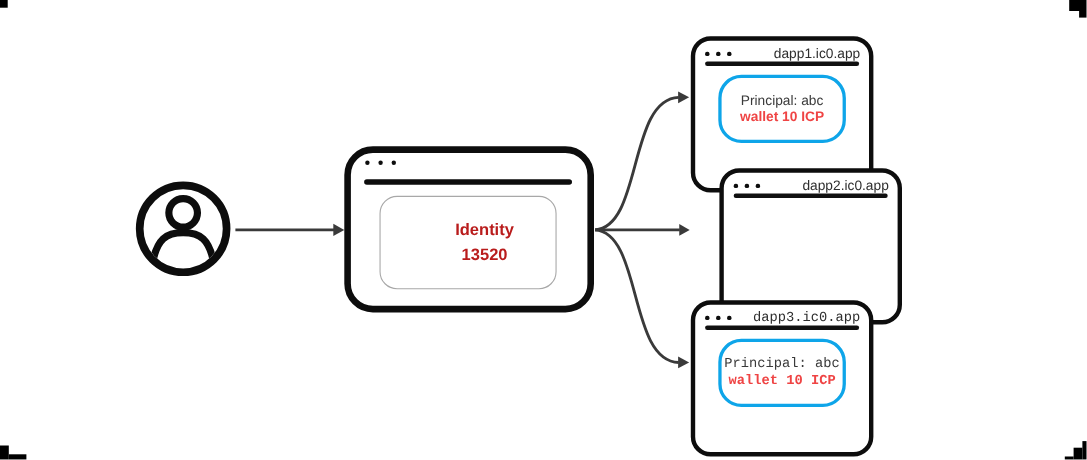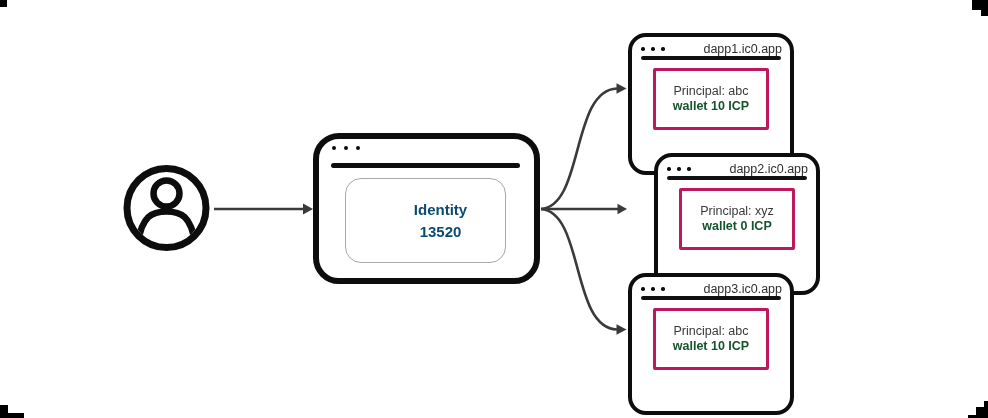--- a/index.html
+++ b/index.html
@@ -26,53 +26,53 @@
   .id-dots { position: absolute; left: 13px; top: 7px; display: flex; gap: 8px; }
   .id-dots .dot { width: 4px; height: 4px; border-radius: 50%; background: #0d0d0d; }
   .id-titlebar-line {
     position: absolute; left: 12px; top: 24px; width: 189px; height: 5px;
     background: #0d0d0d; border-radius: 3px;
   }
   .id-inner {
     position: absolute; left: 26px; top: 39px; width: 161px; height: 85px;
     border: 1px solid #a8a8a8; border-radius: 16px; box-sizing: border-box;
     display: flex; flex-direction: column; align-items: center; justify-content: center;
-    font-size: 15px; font-weight: bold; line-height: 22px; color: #0c4a6e;
+    font-size: 15px; font-weight: bold; line-height: 22px; color: #b91c1c;
     text-align: center;
     padding-left: 30px;
   }
   
   .dapp-window {
     left: 628px; width: 166px; height: 142px;
     border: 4px solid #0d0d0d; border-radius: 18px;
   }
   .dapp-1 { top: 33px; }
   .dapp-2 { top: 153px; margin-left: 26px; }
-  .dapp-3 { top: 273px; }
+  .dapp-3 { top: 273px; font-family: Liberation Mono, monospace; }
   .dapp-header {
     position: absolute; left: 9px; right: 8px; top: 4px; height: 16px;
     display: flex; align-items: center; gap: 6.5px;
   }
   .dapp-header .dot { width: 3.5px; height: 3.5px; border-radius: 50%; background: #0d0d0d; }
   .dapp-title {
     margin-left: auto; font-size: 12.5px; color: #2e2e2e; line-height: 16px;
     white-space: nowrap;
   }
   .dapp-titlebar-line {
     position: absolute; left: 9px; right: 9px; top: 19px; height: 3.5px;
     background: #101010; border-radius: 2px;
   }
   .dapp-inner {
     position: absolute; left: 21px; top: 31px; width: 116px; height: 62px;
-    border: 3px solid #be185d; border-radius: 2px; box-sizing: border-box;
+    border: 3px solid #0ea5e9; border-radius: 21px; box-sizing: border-box;
     display: flex; flex-direction: column; align-items: center; justify-content: center;
     text-align: left;
   }
   .dapp-principal { font-size: 12.5px; color: #3a3a3a; line-height: 15.5px; white-space: nowrap; }
-  .dapp-wallet { font-size: 12.5px; font-weight: bold; color: #14532d; line-height: 15.5px; white-space: nowrap; }
+  .dapp-wallet { font-size: 12.5px; font-weight: bold; color: #ef4444; line-height: 15.5px; white-space: nowrap; }
   
   .corner { position: absolute; background: #000000; }
   .c-tl  { left: 0;     top: 0;     width: 7px;  height: 7px;  }
   .c-tr1 { left: 972px; top: 0;     width: 16px; height: 10px; }
   .c-tr2 { left: 981px; top: 10px;  width: 7px;  height: 6px;  }
   .c-bl1 { left: 0;     top: 405px; width: 8px;  height: 13px; }
   .c-bl2 { left: 8px;   top: 413px; width: 16px; height: 5px;  }
   .c-br1 { left: 984px; top: 401px; width: 4px;  height: 17px; }
   .c-br2 { left: 976px; top: 407px; width: 8px;  height: 11px; }
   .c-br3 { left: 968px; top: 415px; width: 8px;  height: 3px;  }
@@ -144,24 +144,20 @@
   </div>
 
   <div class="window dapp-window dapp-2">
     <div class="dapp-header">
       <div class="dot"></div>
       <div class="dot"></div>
       <div class="dot"></div>
       <div class="dapp-title">dapp2.ic0.app</div>
     </div>
     <div class="dapp-titlebar-line"></div>
-    <div class="dapp-inner">
-      <div class="dapp-principal">Principal: xyz</div>
-      <div class="dapp-wallet">wallet 0 ICP</div>
-    </div>
   </div>
 
   <div class="window dapp-window dapp-3">
     <div class="dapp-header">
       <div class="dot"></div>
       <div class="dot"></div>
       <div class="dot"></div>
       <div class="dapp-title">dapp3.ic0.app</div>
     </div>
     <div class="dapp-titlebar-line"></div>

